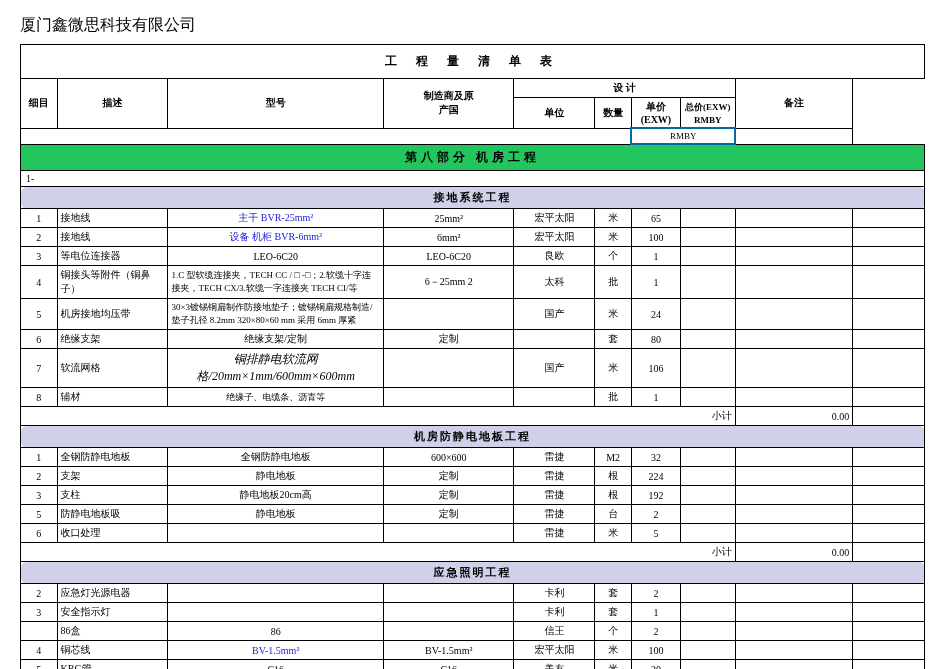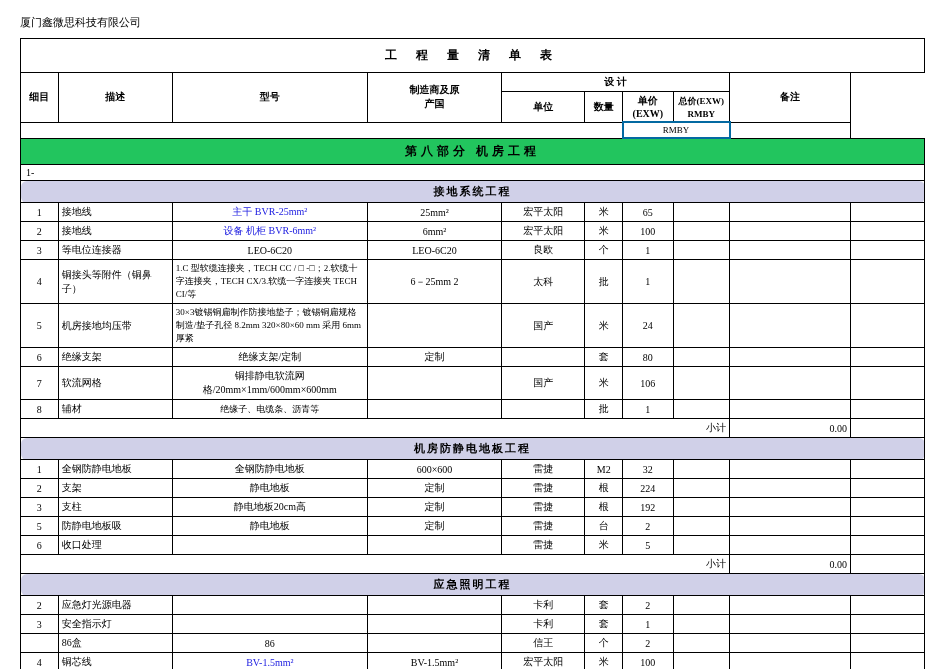--- a/index.html
+++ b/index.html
@@ -6,21 +6,21 @@
     body {
       font-family: SimSun, '宋体', serif;
       font-size: 11px;
       background: #fff;
       color: #000;
       width: 945px;
       min-height: 669px;
       padding: 10px 20px;
     }
     .company-header {
-      font-size: 11px;
+      font-size: 16px;
       padding: 5px 0 8px 0;
     }
     .main-table {
       width: 100%;
       border-collapse: collapse;
       font-size: 10px;
     }
     .main-table td, .main-table th {
       border: 1px solid #000;
       padding: 2px 3px;
@@ -201,21 +201,21 @@
     <td></td>
     <td>套</td>
     <td>80</td>
     <td></td>
     <td></td>
     <td></td>
   </tr>
   <tr>
     <td>7</td>
     <td class="left-align">软流网格</td>
-    <td style="font-size:10px;">铜排静电软流网格/20mm×1mm/600mm×600mm</td>
+    <td style="font-size:12px;font-style:italic;">铜排静电软流网格/20mm×1mm/600mm×600mm</td>
     <td></td>
     <td>国产</td>
     <td>米</td>
     <td>106</td>
     <td></td>
     <td></td>
     <td></td>
   </tr>
   <tr>
     <td>8</td>

